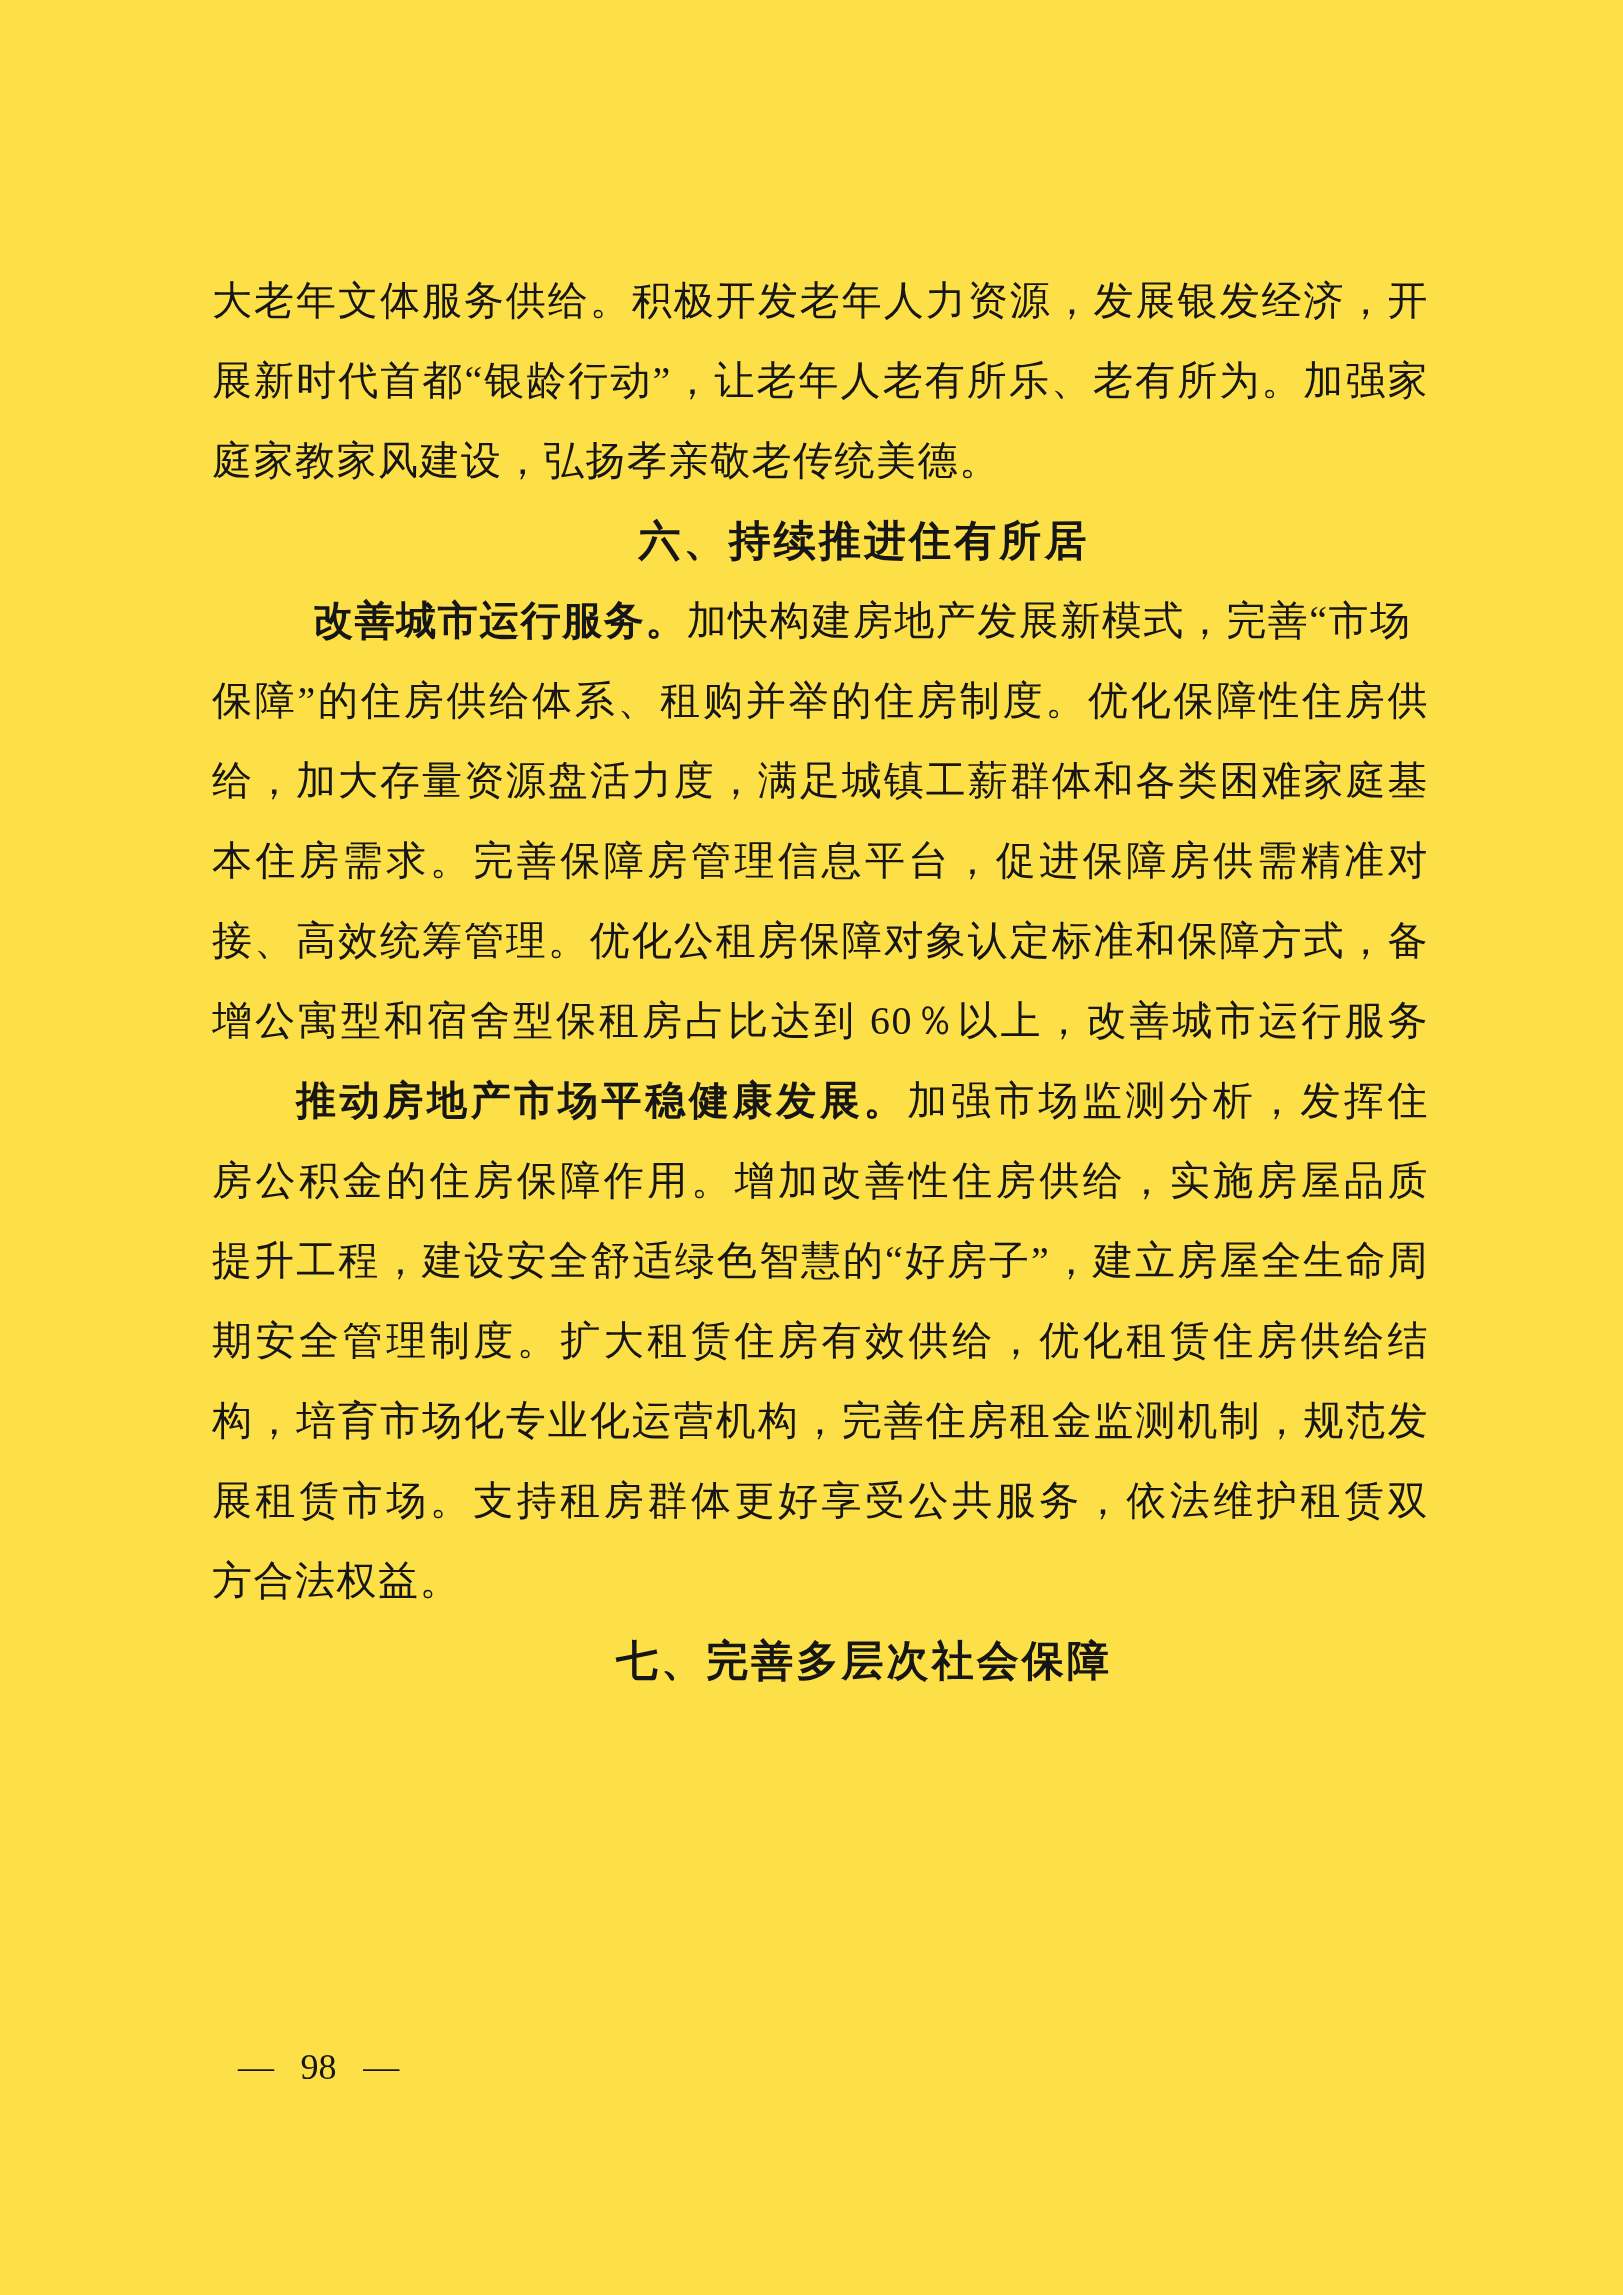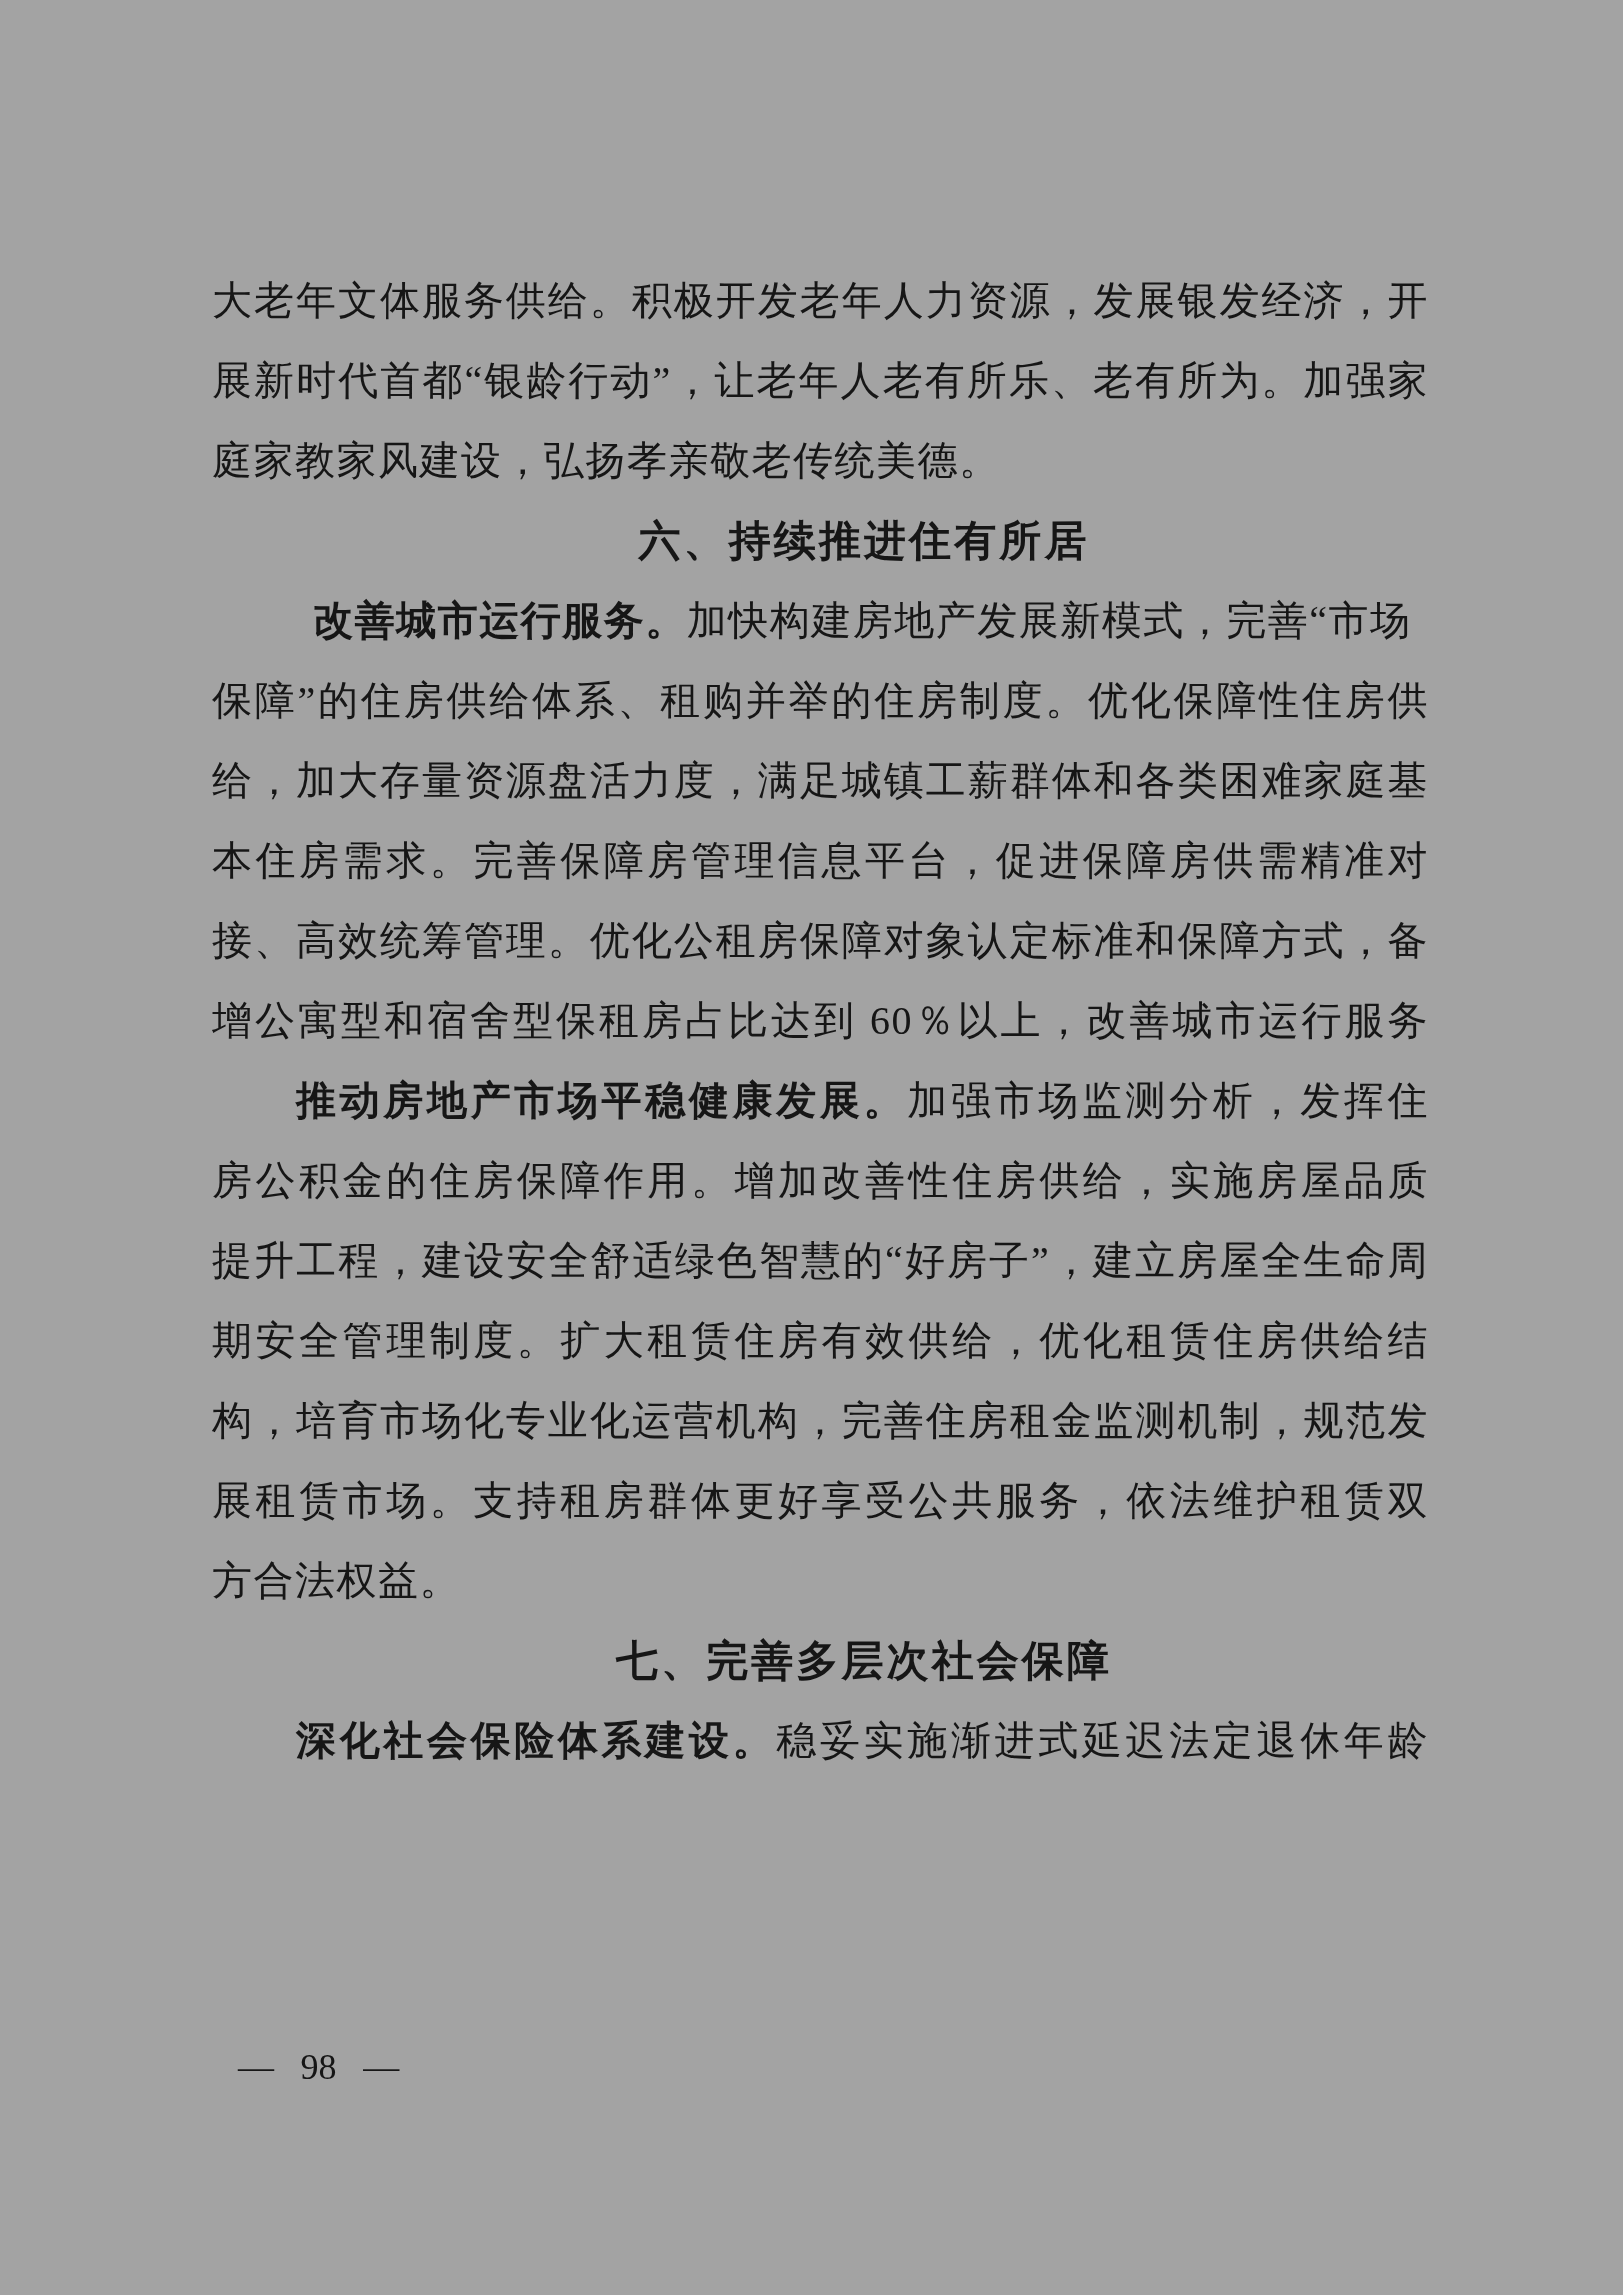--- a/index.html
+++ b/index.html
@@ -4,21 +4,21 @@
 <style>
   html, body {
     margin: 0;
     padding: 0;
     background: #ffffff;
   }
   .page {
     position: relative;
     width: 1623px;
     height: 2295px;
-    background: #a3a3a3;
+    background: #fde047;
     overflow: hidden;
     font-family: "Liberation Serif", "DejaVu Serif", serif;
   }
   .text-block {
     position: absolute;
     left: 212px;
     top: 261px;
     width: 1217px;
   }
   .line {
@@ -81,21 +81,20 @@
       <div class="line justify"><span>接、高效统筹管理。优化公租房保障对象认定标准和保障方式，备</span></div>
       <div class="line justify"><span>增公寓型和宿舍型保租房占比达到 60％以上，改善城市运行服务</span></div>
       <div class="line indent justify"><span class="bold-lead">推动房地产市场平稳健康发展。</span><span>加强市场监测分析，发挥住</span></div>
       <div class="line justify"><span>房公积金的住房保障作用。增加改善性住房供给，实施房屋品质</span></div>
       <div class="line justify"><span>提升工程，建设安全舒适绿色智慧的“好房子”，建立房屋全生命周</span></div>
       <div class="line justify"><span>期安全管理制度。扩大租赁住房有效供给，优化租赁住房供给结</span></div>
       <div class="line justify"><span>构，培育市场化专业化运营机构，完善住房租金监测机制，规范发</span></div>
       <div class="line justify"><span>展租赁市场。支持租房群体更好享受公共服务，依法维护租赁双</span></div>
       <div class="line"><span>方合法权益。</span></div>
       <div class="line heading indent"><span>七、完善多层次社会保障</span></div>
-      <div class="line indent justify"><span class="bold-lead">深化社会保险体系建设。</span><span>稳妥实施渐进式延迟法定退休年龄</span></div>
     </main>
 
   <footer class="page-footer">
     <span>—</span>
     <span>98</span>
     <span>—</span>
   </footer>
 
 </div>
 

